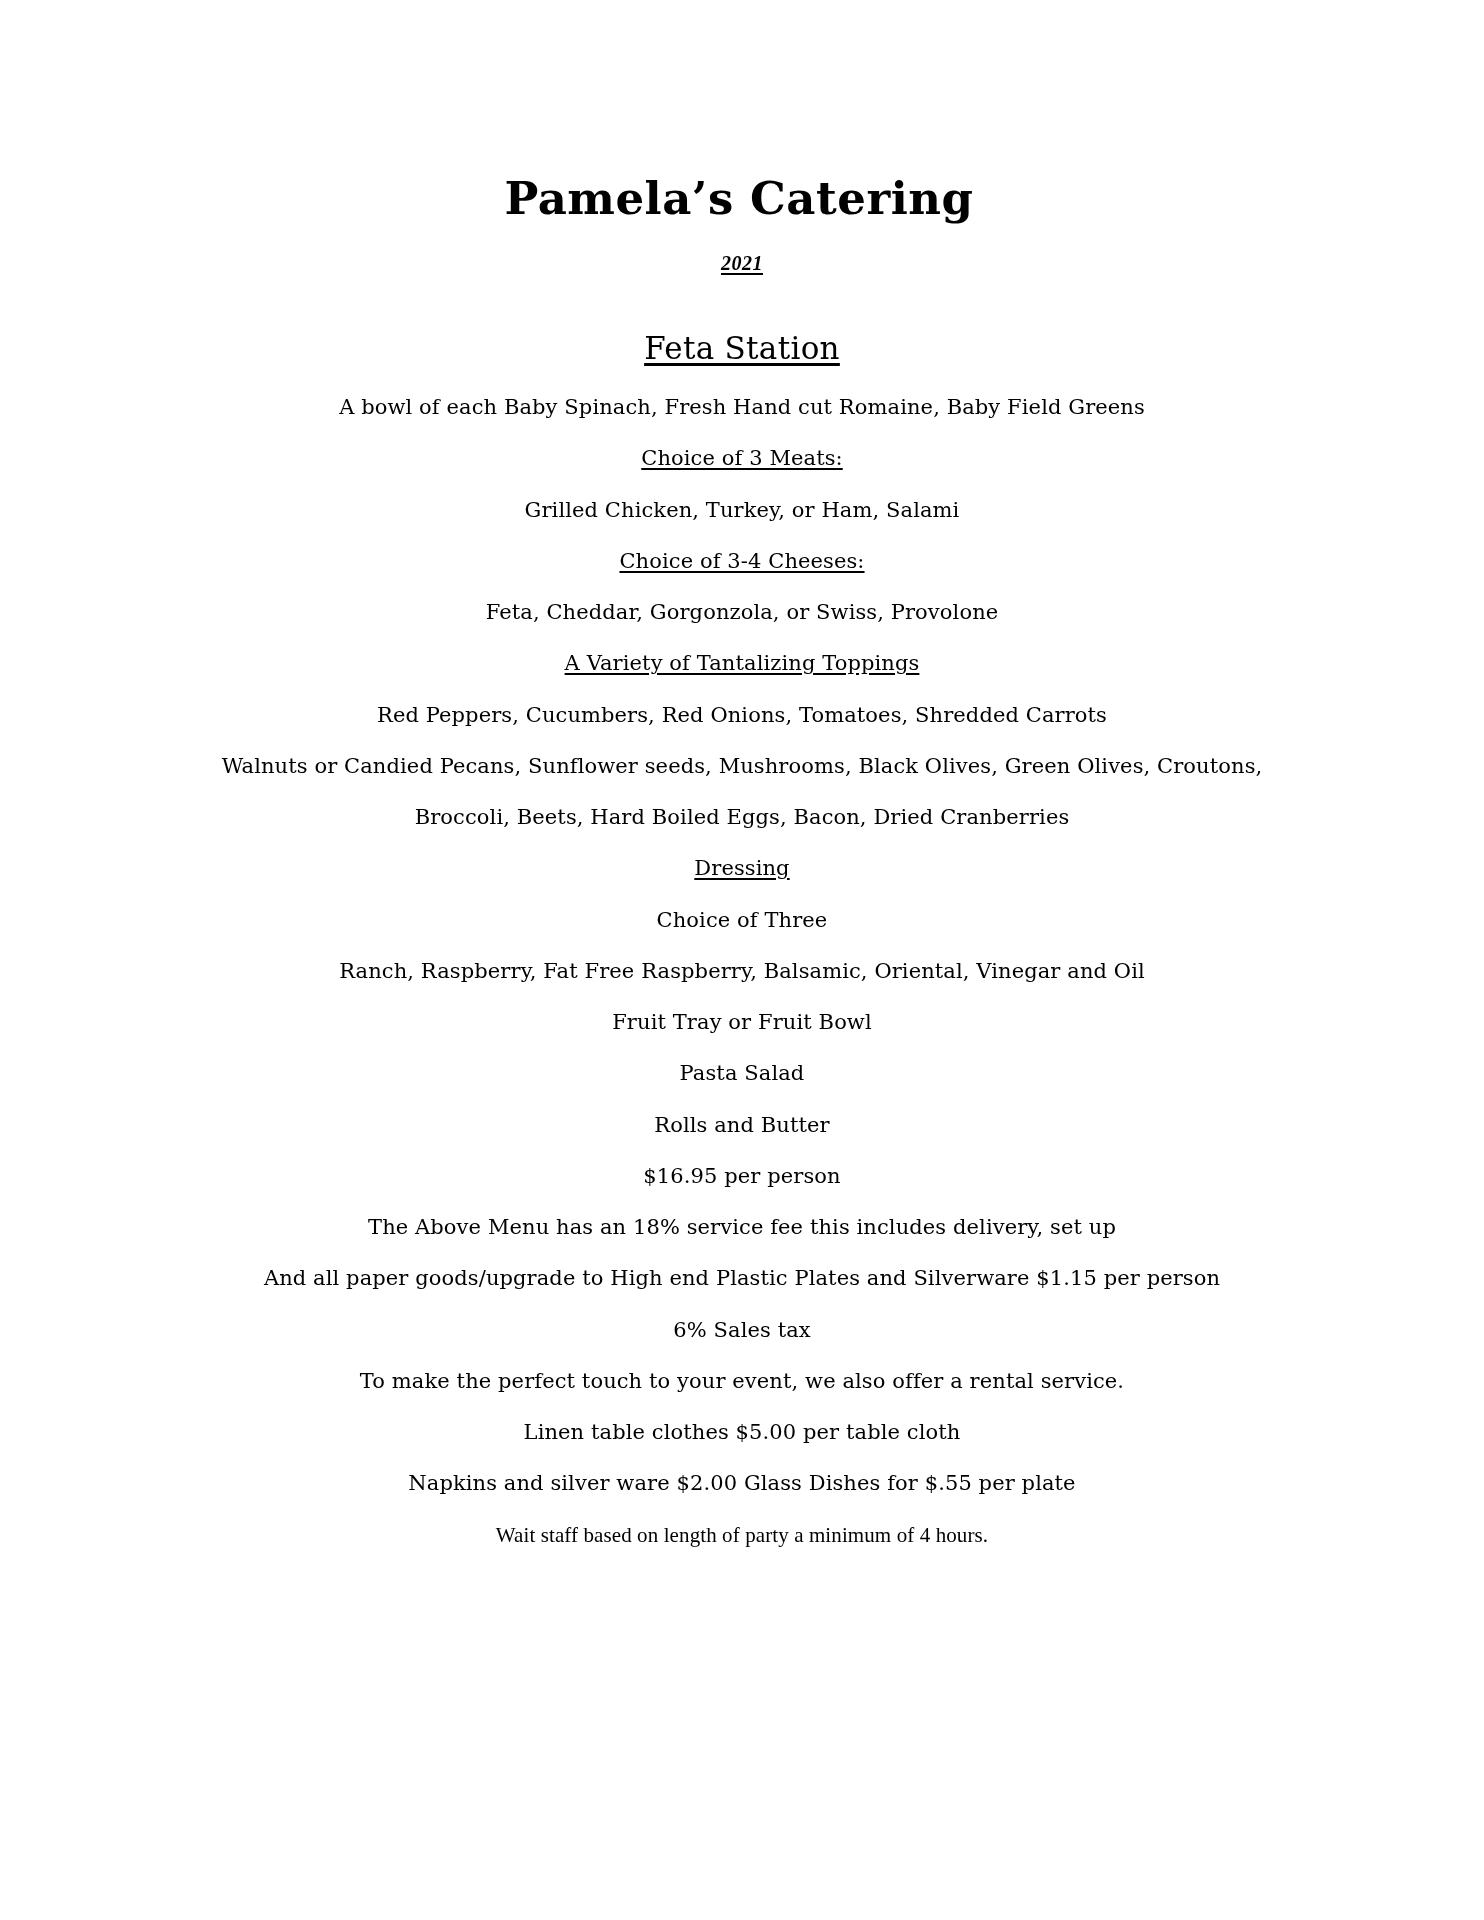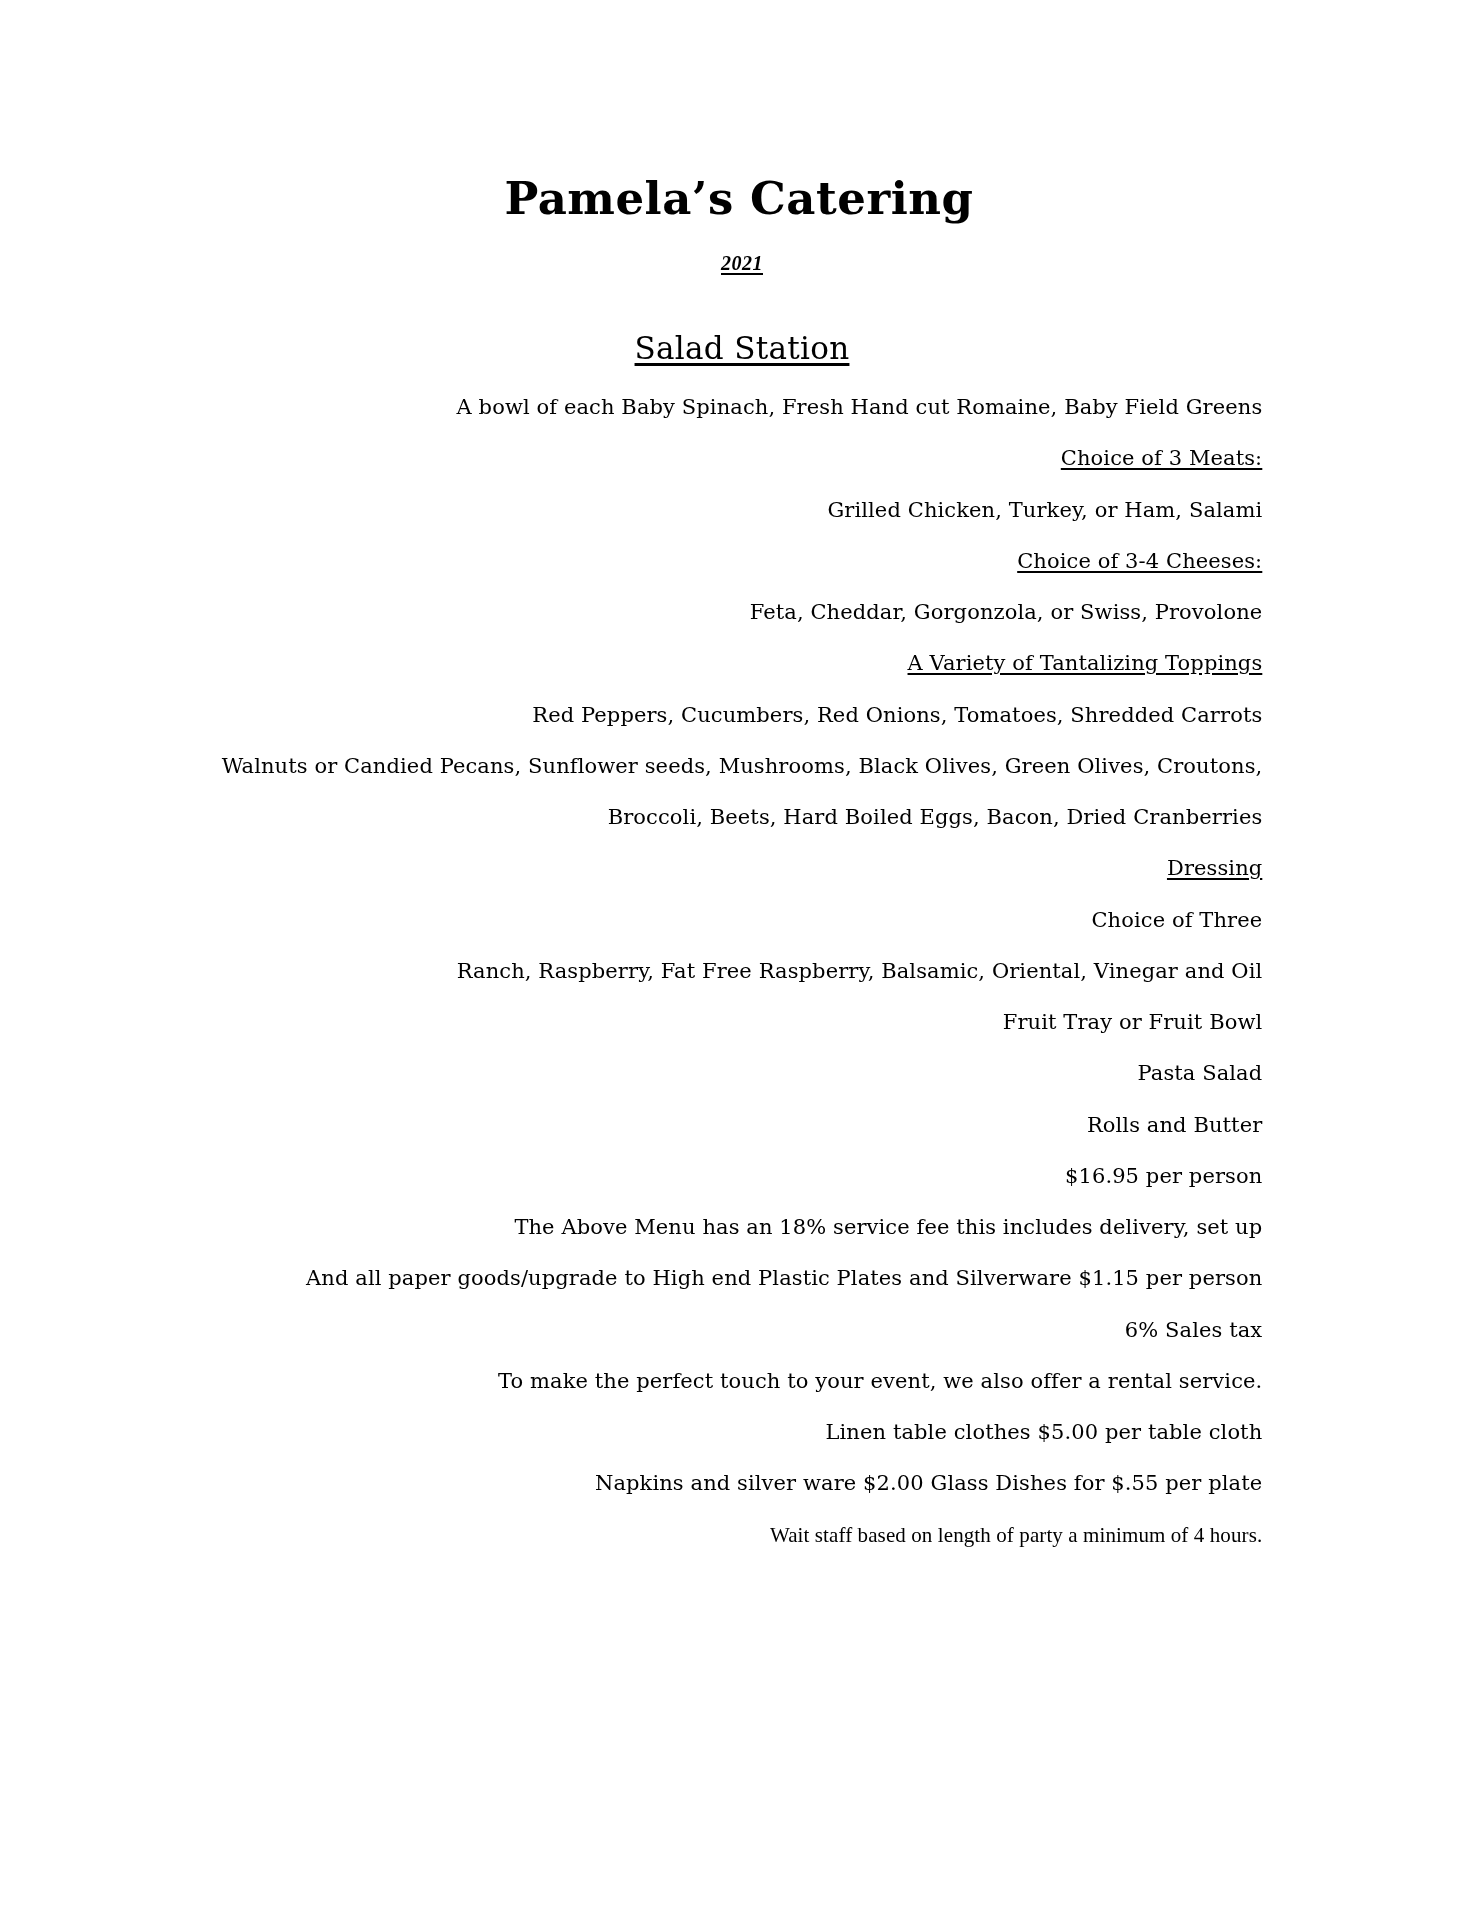--- a/index.html
+++ b/index.html
@@ -46,21 +46,21 @@
     font-size: 31px;
     font-weight: 400;
     text-decoration: underline;
     text-underline-offset: 4px;
     margin-bottom: 28px;
     letter-spacing: 0.3px;
   }
   .line {
     font-size: 21px;
     line-height: 1.25;
-    text-align: right;
+    text-align: center;
     margin: 0 0 25px 0;
     letter-spacing: 0.1px;
     max-width: 1160px;
   }
   .line.underline {
     text-decoration: underline;
     text-underline-offset: 3px;
   }
   .line:last-child {
     margin-bottom: 10px;
@@ -69,21 +69,21 @@
 </style>
 </head>
 <body>
 
 <div class="page">
 
   <h1 class="doc-title">Pamela’s Catering</h1>
 
   <div class="year">2021</div>
 
-  <h2 class="section-title">Salad Station</h2>
+  <h2 class="section-title">Feta Station</h2>
 
   <div class="body-lines" id="menu-body">
       <p class="line">A bowl of each Baby Spinach, Fresh Hand cut Romaine, Baby Field Greens</p>
       <p class="line underline">Choice of 3 Meats:</p>
       <p class="line">Grilled Chicken, Turkey, or Ham, Salami</p>
       <p class="line underline">Choice of 3-4 Cheeses:</p>
       <p class="line">Feta, Cheddar, Gorgonzola, or Swiss, Provolone</p>
       <p class="line underline">A Variety of Tantalizing Toppings</p>
       <p class="line">Red Peppers, Cucumbers, Red Onions, Tomatoes, Shredded Carrots</p>
       <p class="line">Walnuts or Candied Pecans, Sunflower seeds, Mushrooms, Black Olives, Green Olives, Croutons,</p>

